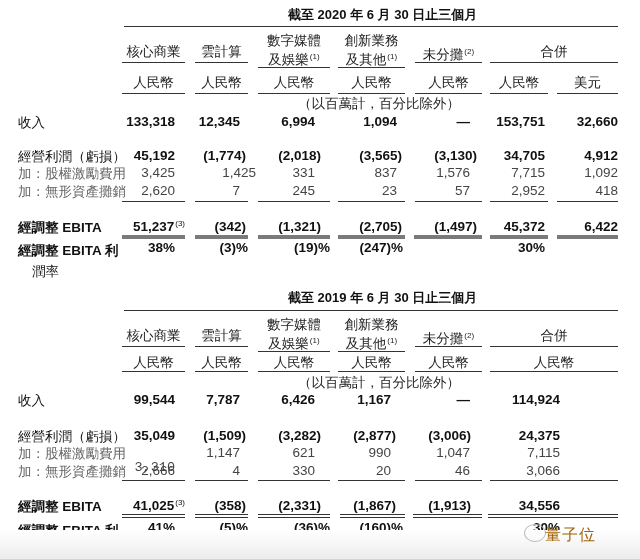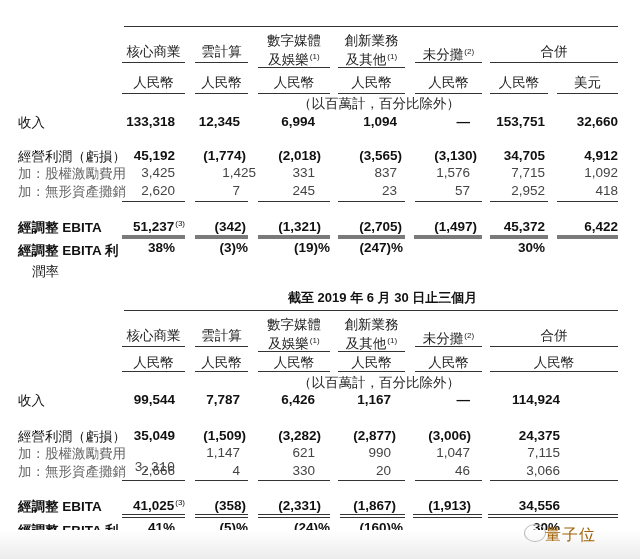--- a/index.html
+++ b/index.html
@@ -21,20 +21,21 @@
   .num.bold { font-weight: bold; }
   .num.light { color: #444; }
   .watermark { position: absolute; left: 545px; top: 525px; font-size: 16px; color: #a16207; letter-spacing: 1px; }
   .wm-icon { position: absolute; left: 524px; top: 524px; width: 22px; height: 18px; border: 1.5px solid #bbb; border-radius: 50%; }
   .bottom-fade { position: absolute; left: 0; top: 530px; width: 640px; height: 29px; background: linear-gradient(#ffffff, #ececec); }
 </style>
 </head>
 <body>
 
 <div class="section" style="top:0;height:280px;">
+  <div class="abs period-title" style="left:288px;top:6px;font-weight:bold;">截至 2020 年 6 月 30 日止三個月</div>
   <div class="hline" style="left:124px;top:26px;width:494px;"></div>
 
   <div class="hdr" style="left:122px;top:44px;width:63px;"><span>核心商業</span></div>
   <div class="hdr" style="left:195px;top:44px;width:53px;"><span>雲計算</span></div>
   <div class="hdr" style="left:258px;top:33px;width:72px;"><span>數字媒體</span><br><span>及娛樂</span><sup>(1)</sup></div>
   <div class="hdr" style="left:338px;top:33px;width:67px;"><span>創新業務</span><br><span>及其他</span><sup>(1)</sup></div>
   <div class="hdr" style="left:415px;top:44px;width:67px;"><span>未分攤</span><sup>(2)</sup></div>
   <div class="hdr" style="left:490px;top:44px;width:128px;"><span>合併</span></div>
 
   <div class="hline" style="left:122px;top:62px;width:63px;"></div>
@@ -215,20 +216,20 @@
   <div class="hline" style="left:122px;top:232px;width:63px;border-bottom:1.4px solid #333;height:4px;background:transparent;border-top:1.4px solid #333;"></div>
   <div class="hline" style="left:195px;top:232px;width:53px;border-bottom:1.4px solid #333;height:4px;background:transparent;border-top:1.4px solid #333;"></div>
   <div class="hline" style="left:258px;top:232px;width:72px;border-bottom:1.4px solid #333;height:4px;background:transparent;border-top:1.4px solid #333;"></div>
   <div class="hline" style="left:340px;top:232px;width:65px;border-bottom:1.4px solid #333;height:4px;background:transparent;border-top:1.4px solid #333;"></div>
   <div class="hline" style="left:413px;top:232px;width:69px;border-bottom:1.4px solid #333;height:4px;background:transparent;border-top:1.4px solid #333;"></div>
   <div class="hline" style="left:488px;top:232px;width:130px;border-bottom:1.4px solid #333;height:4px;background:transparent;border-top:1.4px solid #333;"></div>
 
   <div class="label bold" style="top:238px;line-height:21px;"><span>經調整 EBITA 利</span><br><span style="padding-left:14px;font-weight:normal;">潤率</span></div>
   <div class="num bold" style="right:465px;top:238px;">41%</div>
   <div class="num bold" style="right:392px;top:238px;">(5)%</div>
-  <div class="num bold" style="right:310px;top:238px;">(24)%</div>
+  <div class="num bold" style="right:310px;top:238px;">(36)%</div>
   <div class="num bold" style="right:237px;top:238px;">(160)%</div>
   <div class="num bold" style="right:80px;top:238px;">30%</div>
 </div>
 
 <div class="bottom-fade"></div>
 <div class="wm-icon"></div>
 <div class="watermark">量子位</div>
 
 </body></html>

